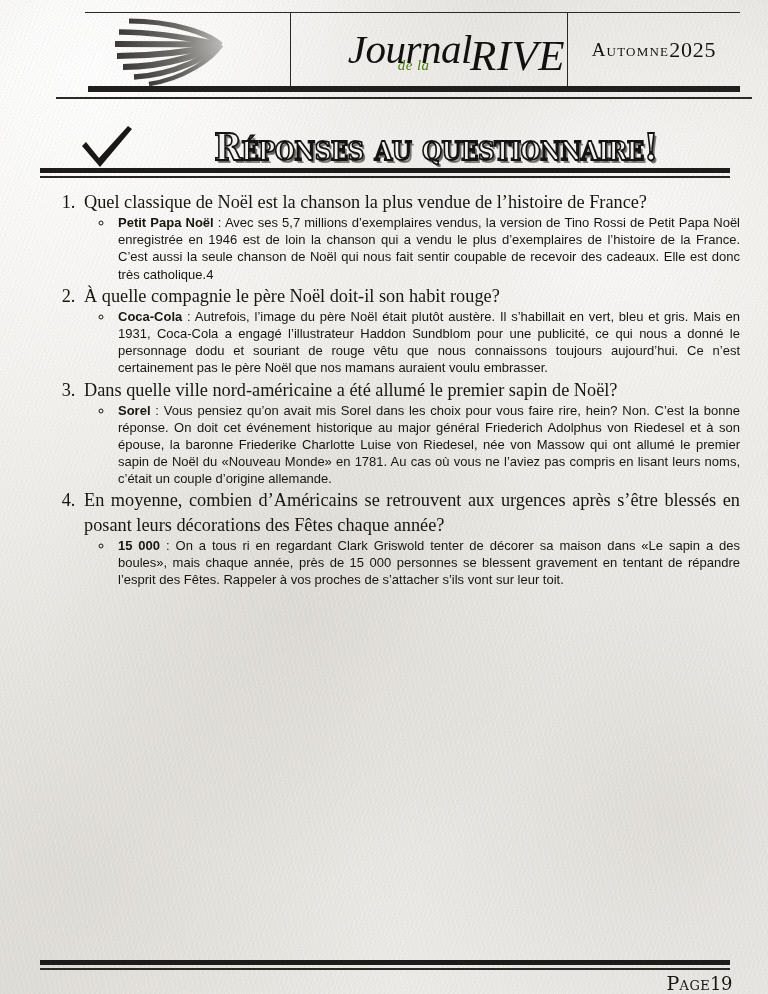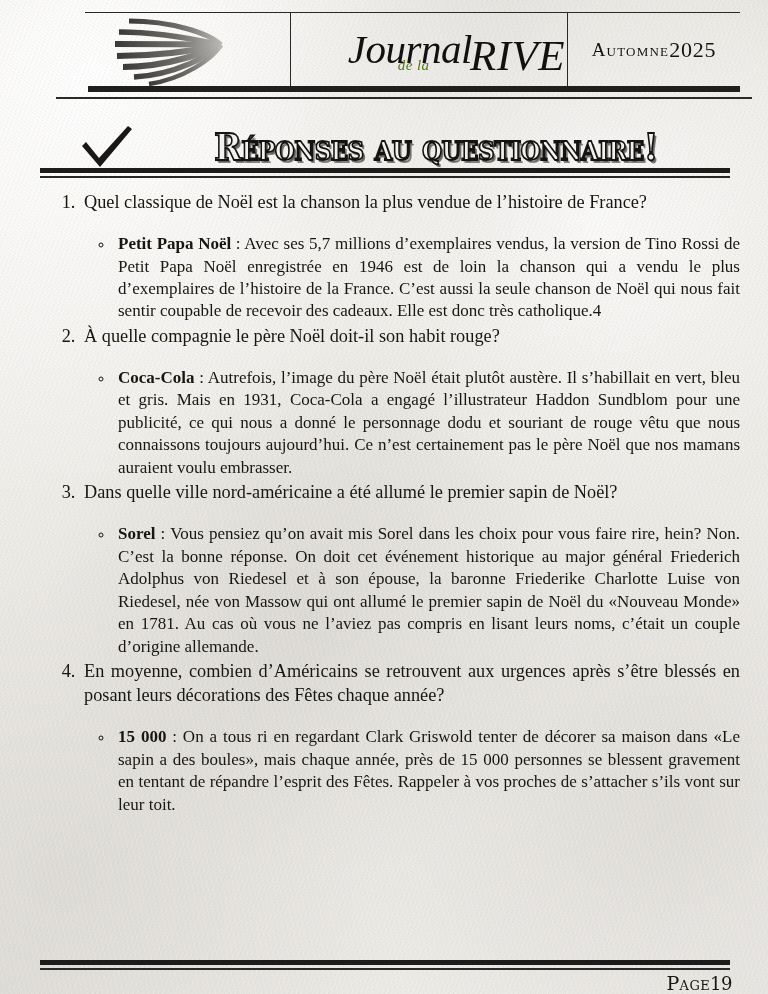--- a/index.html
+++ b/index.html
@@ -236,27 +236,26 @@
   }
   ol.qlist > li::marker {
     font-size: 18.3px;
   }
   ul.alist {
     margin: 0 0 0 0;
     padding: 0 0 0 30px;
     list-style-type: circle;
   }
   ul.alist > li {
-    font-family: Liberation Serif, serif;
-    font-size: 17px;
+    font-family: Liberation Sans, sans-serif;
+    font-size: 13px;
     line-height: 1.32;
     color: #17160f;
     text-align: justify;
     padding-left: 4px;
-    margin-top: 19px;
   }
   ul.alist > li::marker {
     font-size: 13px;
   }
   .ans-label { font-weight: bold; }
 
   
   .source-url {
     position: absolute;
     left: 46px;

